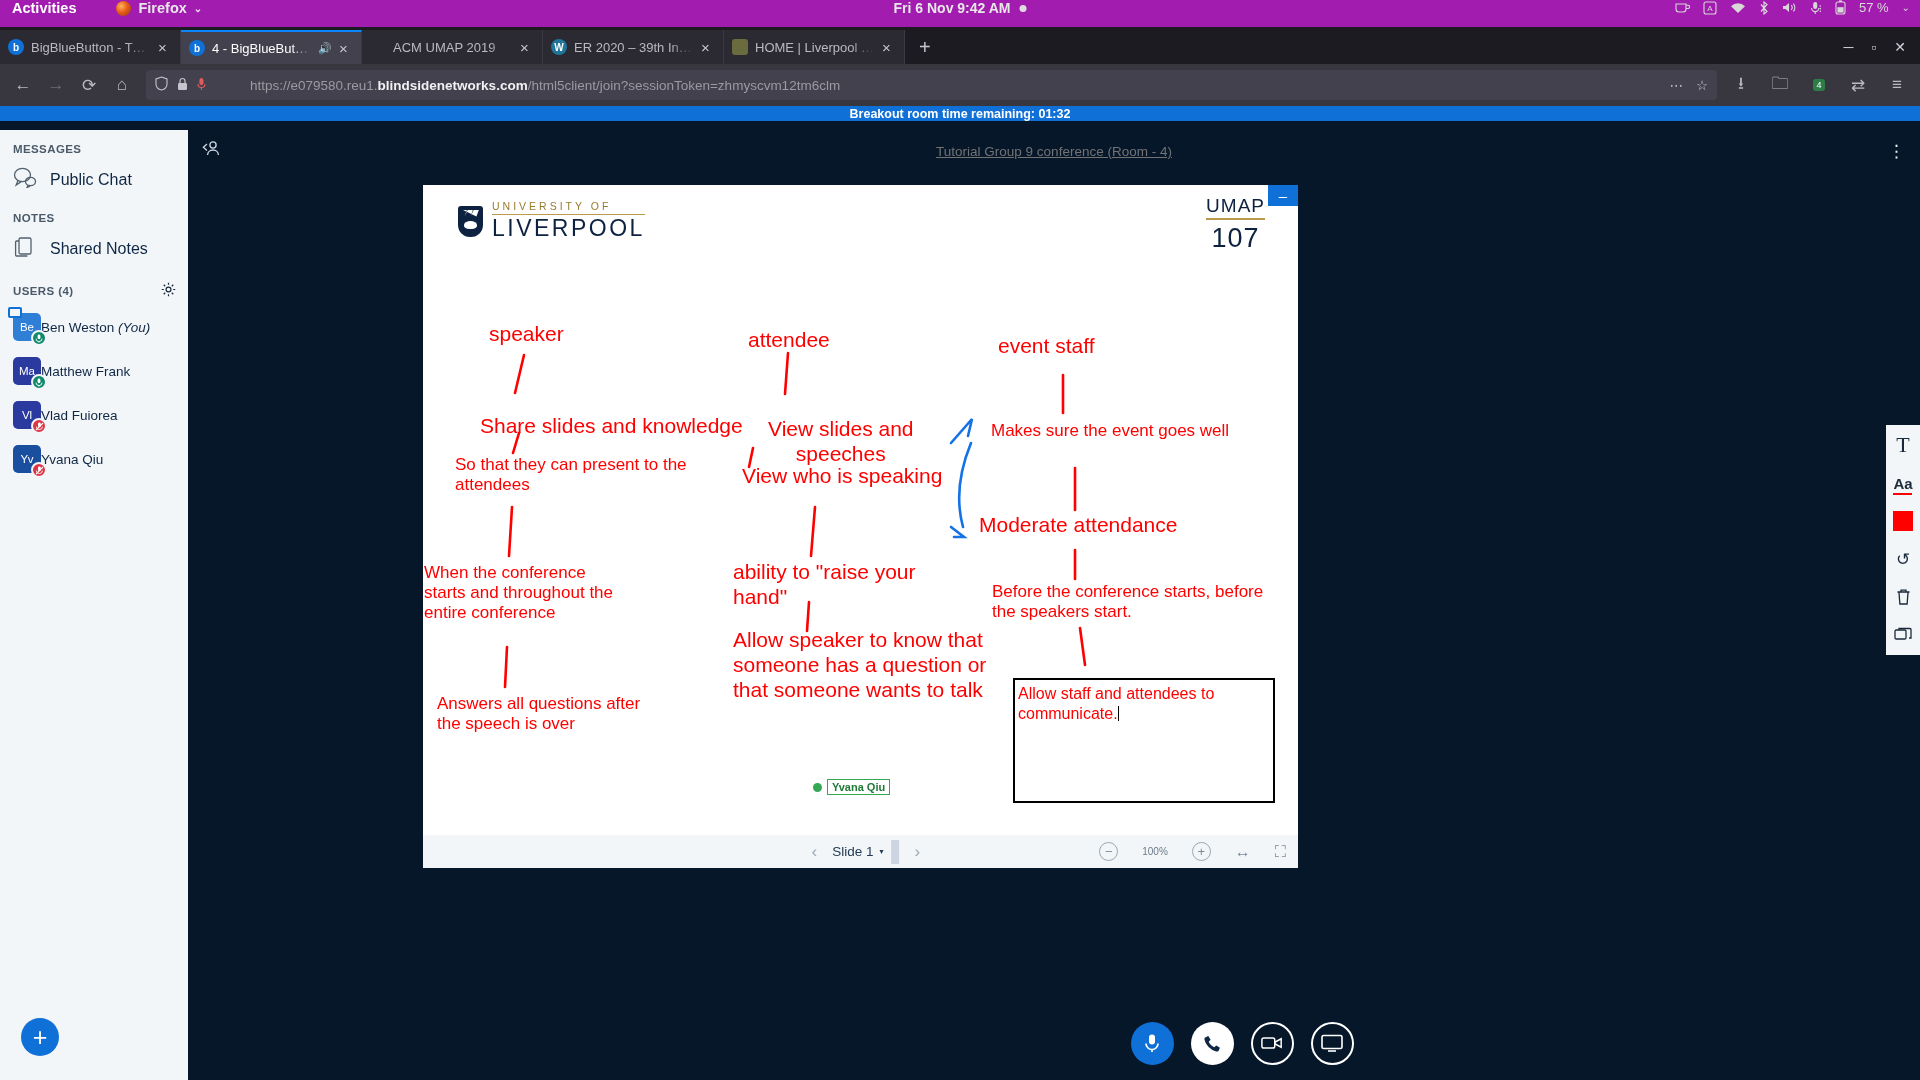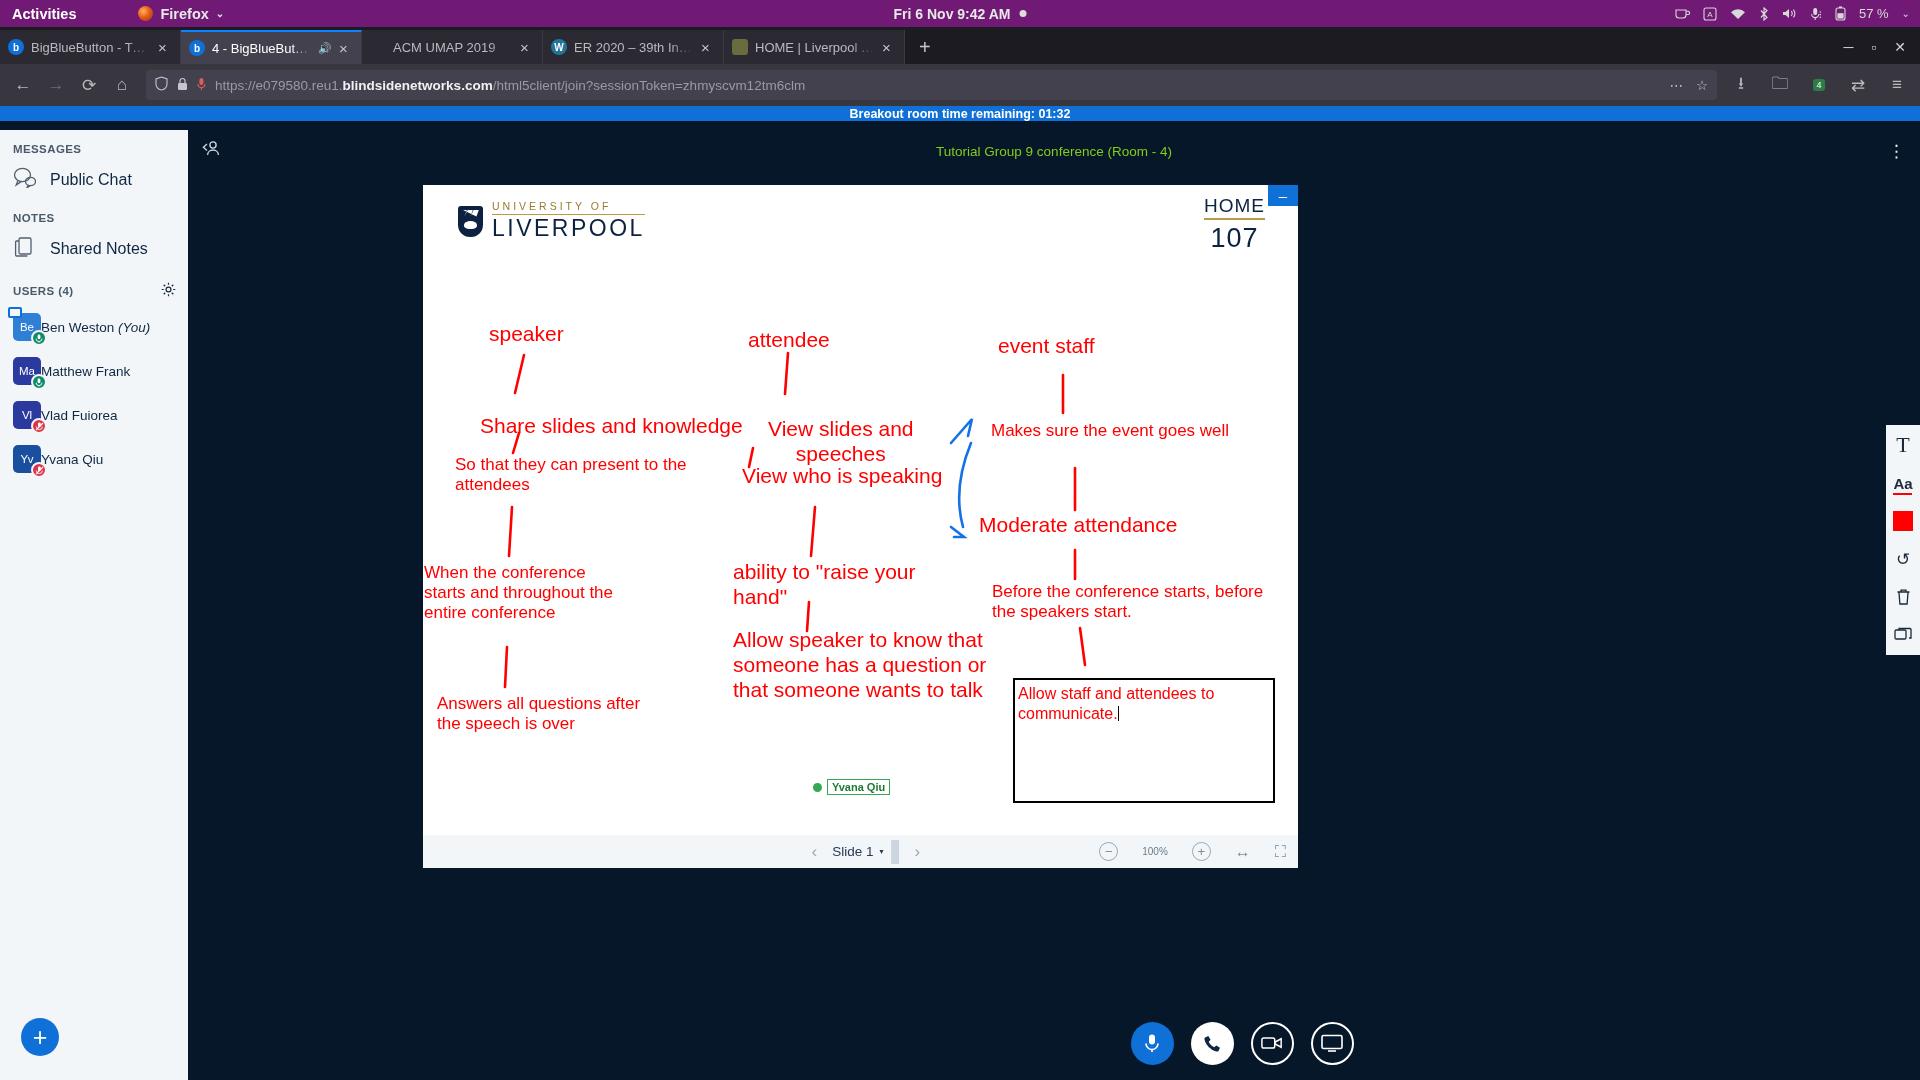--- a/index.html
+++ b/index.html
@@ -5,22 +5,22 @@
   * { box-sizing: border-box; margin: 0; padding: 0; }
   html, body {
     width: 1920px; height: 1080px;
     background: #000; overflow: hidden;
     font-family: "Liberation Sans", sans-serif;
   }
 
   
   .gnome-bar {
     position: absolute; top: 0; left: 0; width: 1920px; height: 27px;
-    background: #701a75; color: #e8e8e8;
-    display: flex; align-items: center; font-size: 14.5px; gap: 22px;
+    background: #a21caf; color: #e8e8e8;
+    display: flex; align-items: flex-start; font-size: 14.5px;
   }
   .gnome-activities { margin-left: 12px; font-weight: bold; color: #fff; }
   .gnome-app { margin-left: 40px; display: flex; align-items: center; gap: 7px; font-weight: bold; }
   .ff-logo {
     width: 15px; height: 15px; border-radius: 50%;
     background: radial-gradient(circle at 35% 35%, #ffb65c 0%, #e85b18 45%, #8e3a12 100%);
     display: inline-block;
   }
   .gnome-clock {
     position: absolute; left: 50%; transform: translateX(-50%);
@@ -67,21 +67,21 @@
     background: #38373f; display: flex; align-items: center; padding: 0 8px; gap: 3px;
   }
   .nav-btn { width: 30px; height: 30px; display: flex; align-items: center;
              justify-content: center; color: #b9b9c0; font-size: 17px; border-radius: 4px; }
   .nav-btn.dim { color: #6d6d78; }
   .urlbar {
     flex: 1 1 auto; height: 30px; background: #42414d; border-radius: 4px;
     display: flex; align-items: center; padding: 0 9px; gap: 9px;
     color: #ddd; font-size: 13.5px; margin: 0 6px;
   }
-  .url-text { color: #9a9aa2; white-space: nowrap; }
+  .url-text { color: #9a9aa2; white-space: nowrap; margin-left: 35px; }
   .url-text b { color: #f1f1f3; font-weight: bold; }
   .url-right { margin-left: auto; display: flex; align-items: center; gap: 13px; color: #c5c5cd; }
   .nav-icons { display: flex; align-items: center; gap: 9px; color: #c5c5cd; font-size: 15px; }
   .badge-green { background:#2d7d46; color:#fff; font-size:9px; border-radius:3px;
                  padding:1px 3px; }
 
   
   .bbb { position: absolute; top: 106px; left: 0; width: 1920px; height: 974px; background: #06172a; }
   .breakout-banner {
     position: absolute; top: 0; left: 0; width: 1920px; height: 15px;
@@ -125,21 +125,21 @@
     border-radius: 50%; background: #0f70d7; color: #fff; font-size: 25px;
     display: flex; align-items: center; justify-content: center;
   }
 
   
   .main { position: absolute; top: 24px; left: 188px; width: 1732px; height: 950px; }
   .meeting-bar { height: 42px; display: flex; align-items: center; position: relative; }
   .pin-icon { margin-left: 14px; color: #cfd8e3; font-size: 17px; }
   .meeting-title {
     position: absolute; left: 50%; transform: translateX(-50%);
-    color: #84cc16; font-size: 13.5px;
+    color: #737373; font-size: 13.5px; text-decoration: underline;
   }
   .kebab { position: absolute; right: 14px; color: #eef2f7; font-size: 17px; letter-spacing:1px; }
 
   
   .board {
     position: absolute; left: 235px; top: 55px; width: 875px; height: 650px;
     background: #fff; overflow: hidden;
   }
   .minus-chip {
     position: absolute; right: 0; top: 0; width: 30px; height: 21px;
@@ -493,21 +493,21 @@
 
       <div class="uol">
         <span class="uol-shield"></span>
         <span>
           <div class="uol-univ">UNIVERSITY OF</div>
           <div class="uol-liv">LIVERPOOL</div>
         </span>
       </div>
 
       <div class="comp-badge">
-        <div class="comp-top">HOME</div>
+        <div class="comp-top">UMAP</div>
         <div class="comp-num">107</div>
       </div>
 
       <svg class="wb-svg">
         <g stroke="#ff0000" stroke-width="2.6" fill="none" stroke-linecap="round">
           <path d="M101 170 L92 208"></path>
           <path d="M365 168 L362 209"></path>
           <path d="M640 190 L640 228"></path>
           <path d="M96 248 L90 268"></path>
           <path d="M330 263 L326 282"></path>

